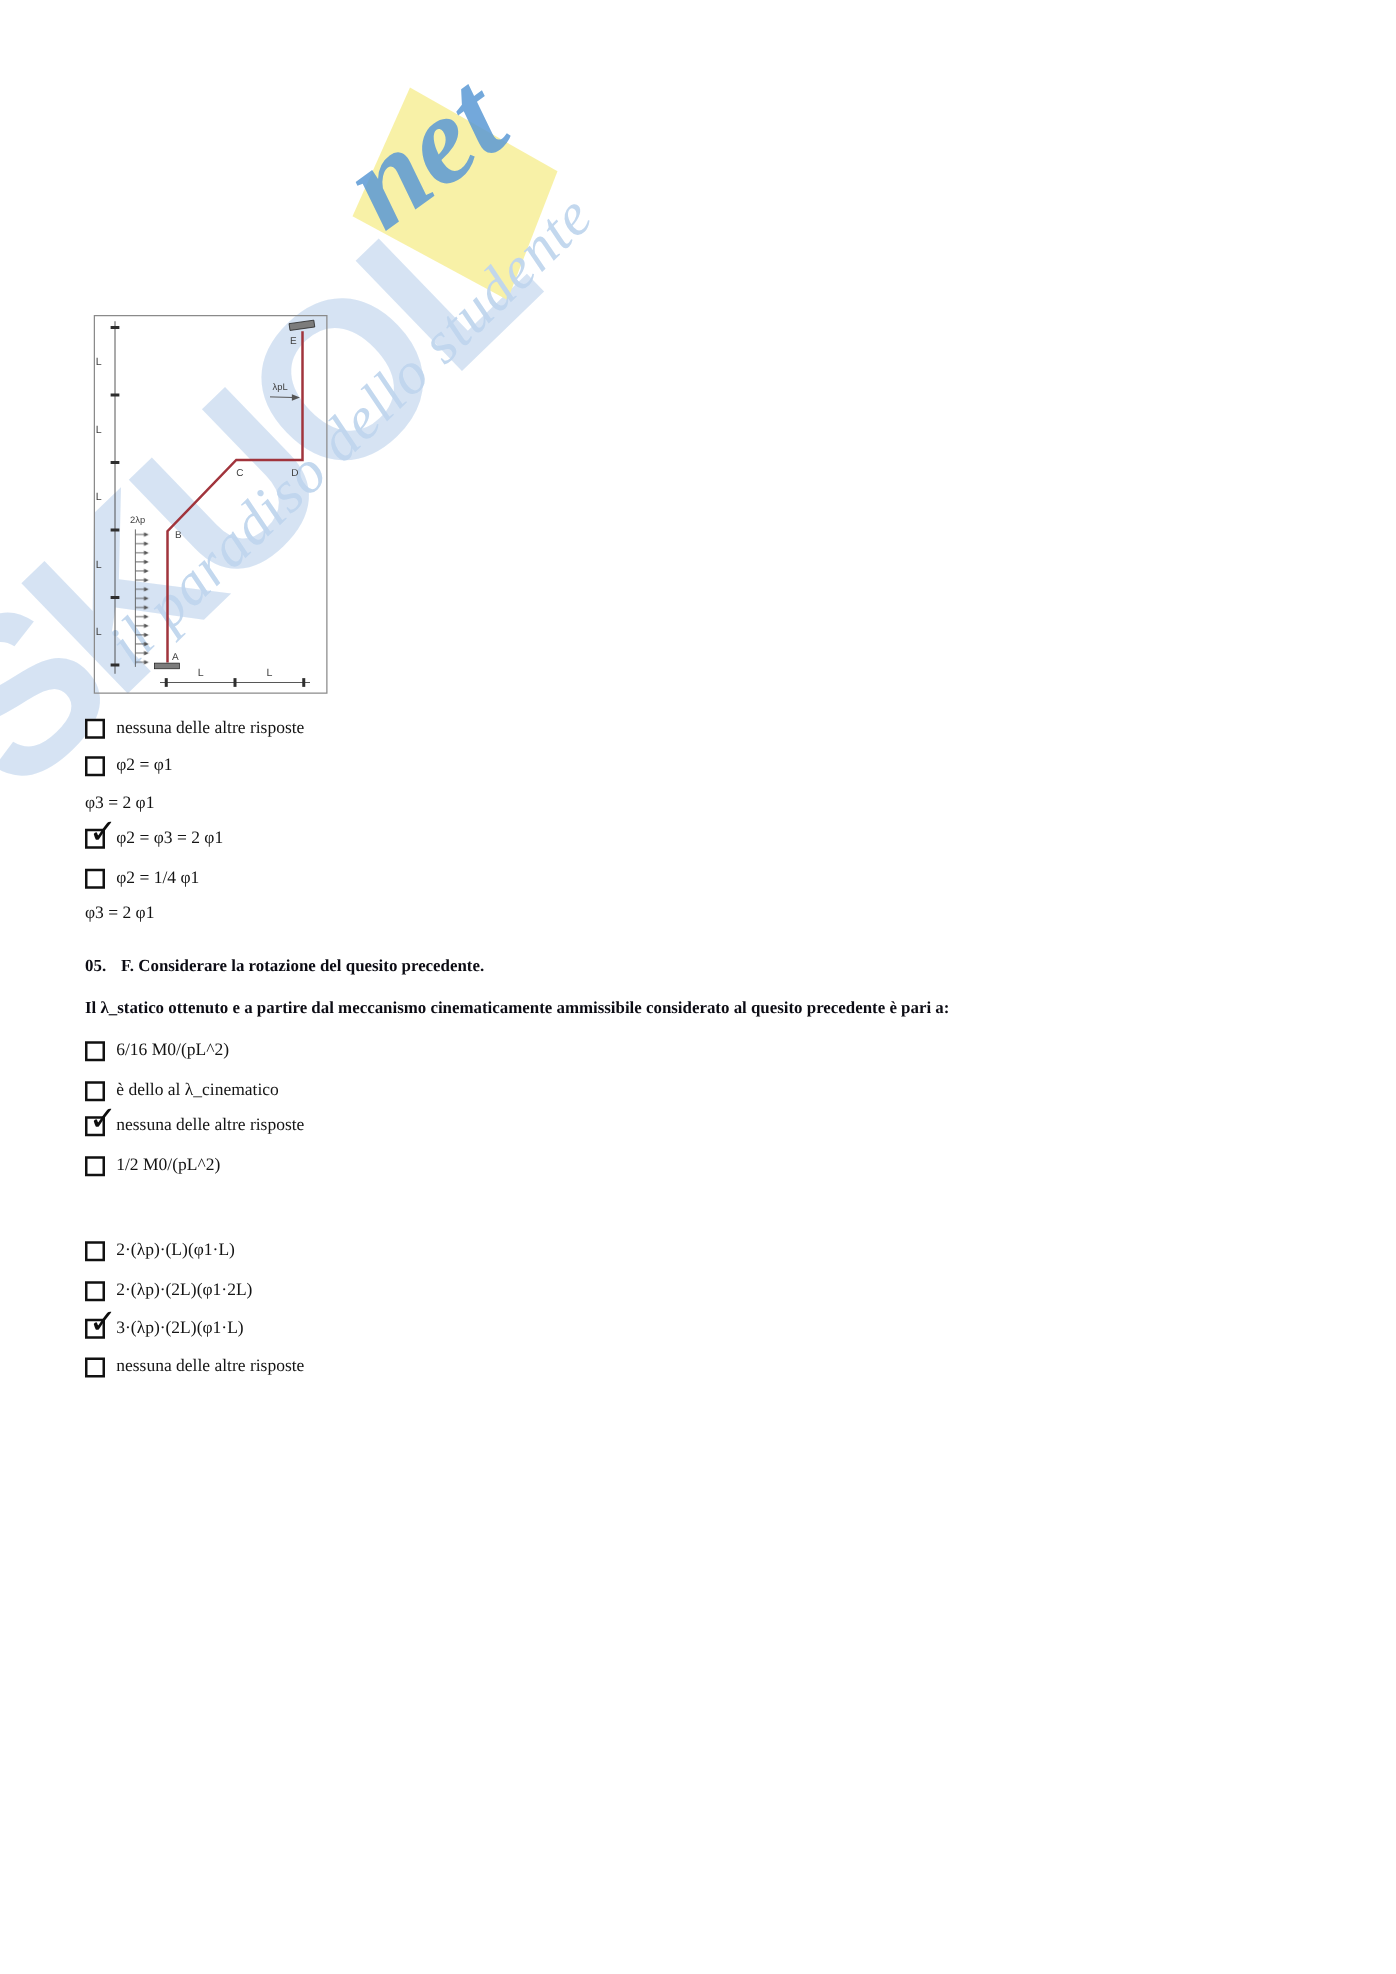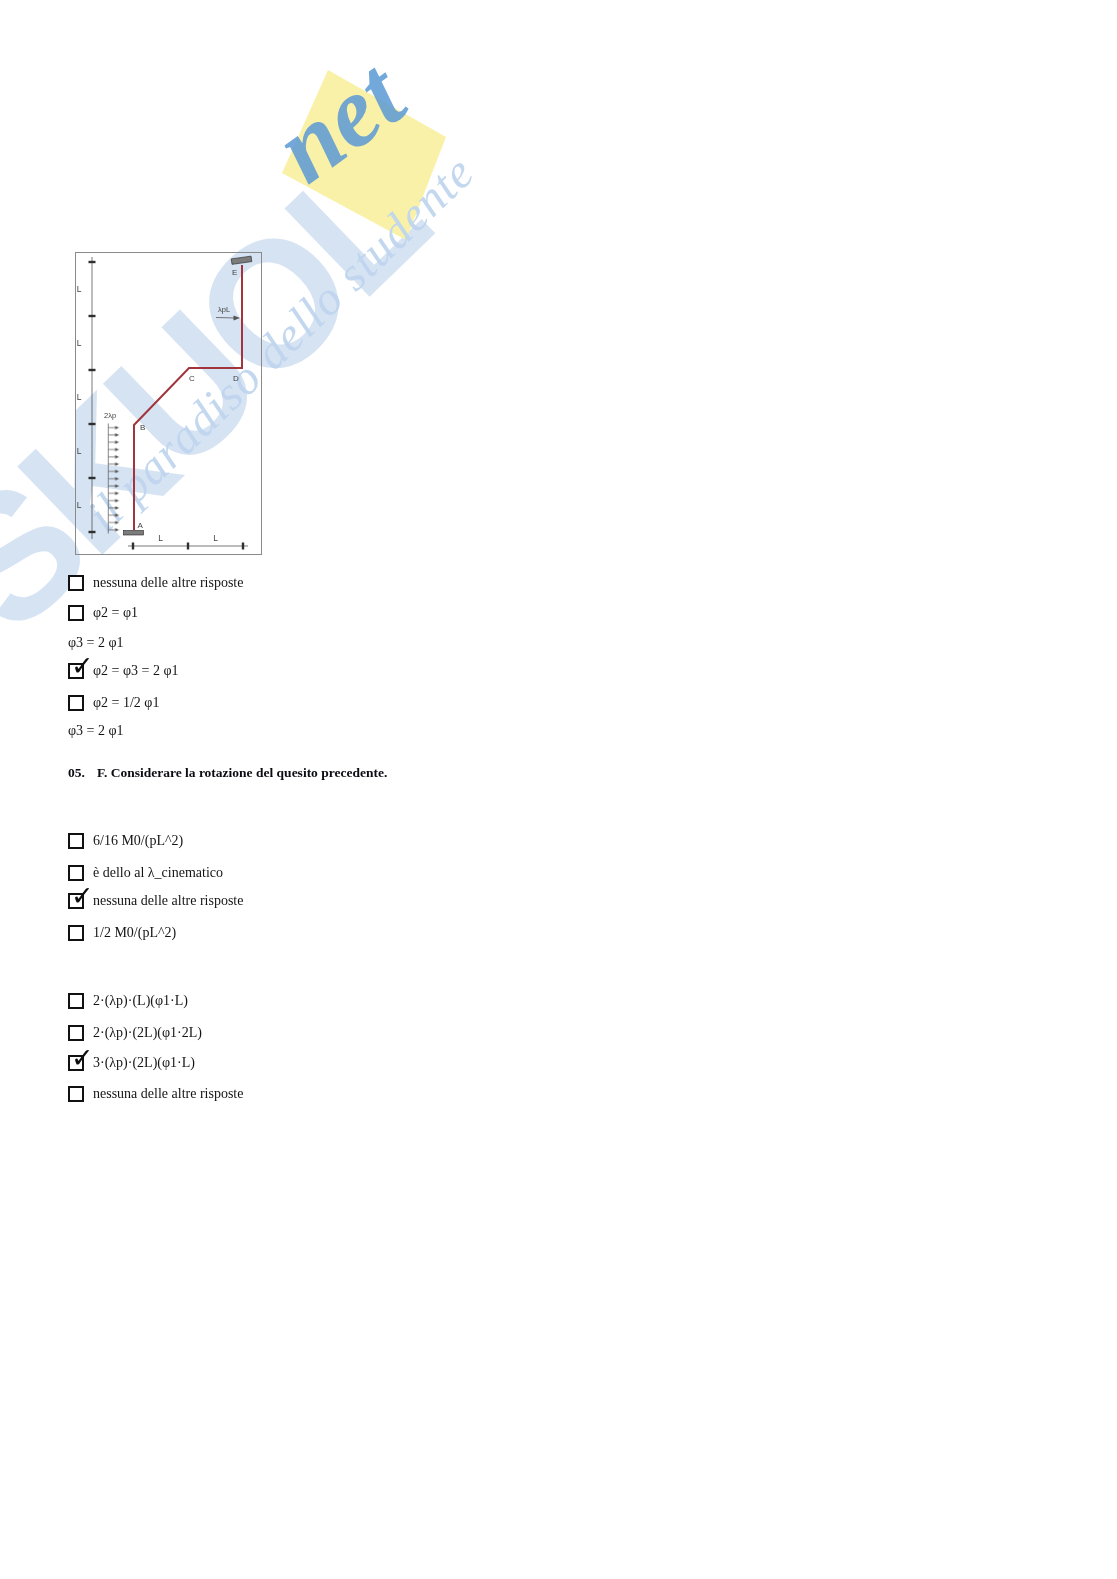--- a/index.html
+++ b/index.html
@@ -133,27 +133,28 @@
   </div>
   <div class="opt-extra" style="top:634px">φ3 = 2 φ1</div>
   <div class="opt" style="top:662px">
     <span class="box">
         <span class="check">✓</span>
       </span>
     <span class="opt-label">φ2 = φ3 = 2 φ1</span>
   </div>
   <div class="opt" style="top:694px">
     <span class="box"></span>
-    <span class="opt-label">φ2 = 1/2 φ1</span>
+    <span class="opt-label">φ2 = 1/4 φ1</span>
   </div>
   <div class="opt-extra" style="top:722px">φ3 = 2 φ1</div>
 
   <div class="q-title" style="top:764px">
     <span class="q-num">05.</span><span>F. Considerare la rotazione del quesito precedente.</span>
   </div>
+  <div class="q-title" style="top:797px">Il λ_statico ottenuto e a partire dal meccanismo cinematicamente ammissibile considerato al quesito precedente è pari a:</div>
 
   <div class="opt" style="top:832px">
     <span class="box"></span>
     <span class="opt-label">6/16 M0/(pL^2)</span>
   </div>
   <div class="opt" style="top:864px">
     <span class="box"></span>
     <span class="opt-label">è dello al λ_cinematico</span>
   </div>
   <div class="opt" style="top:892px">

